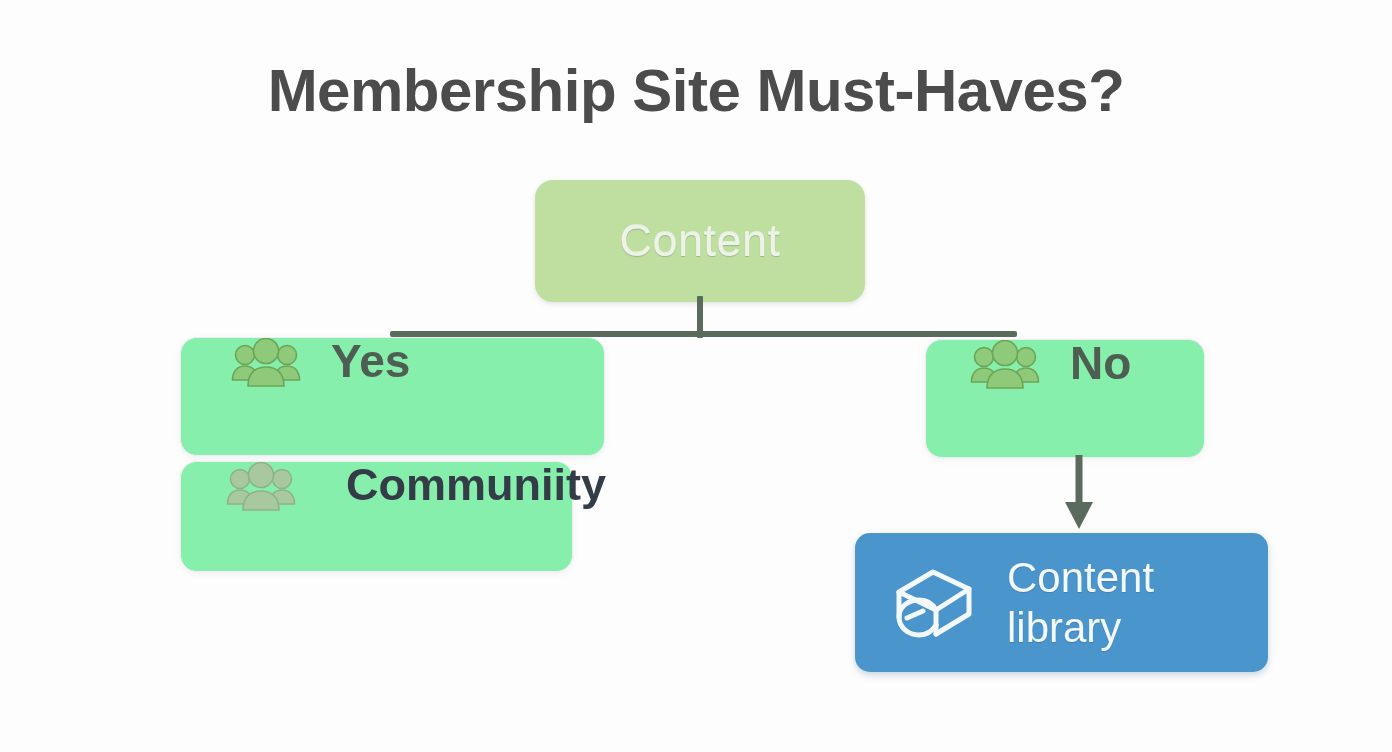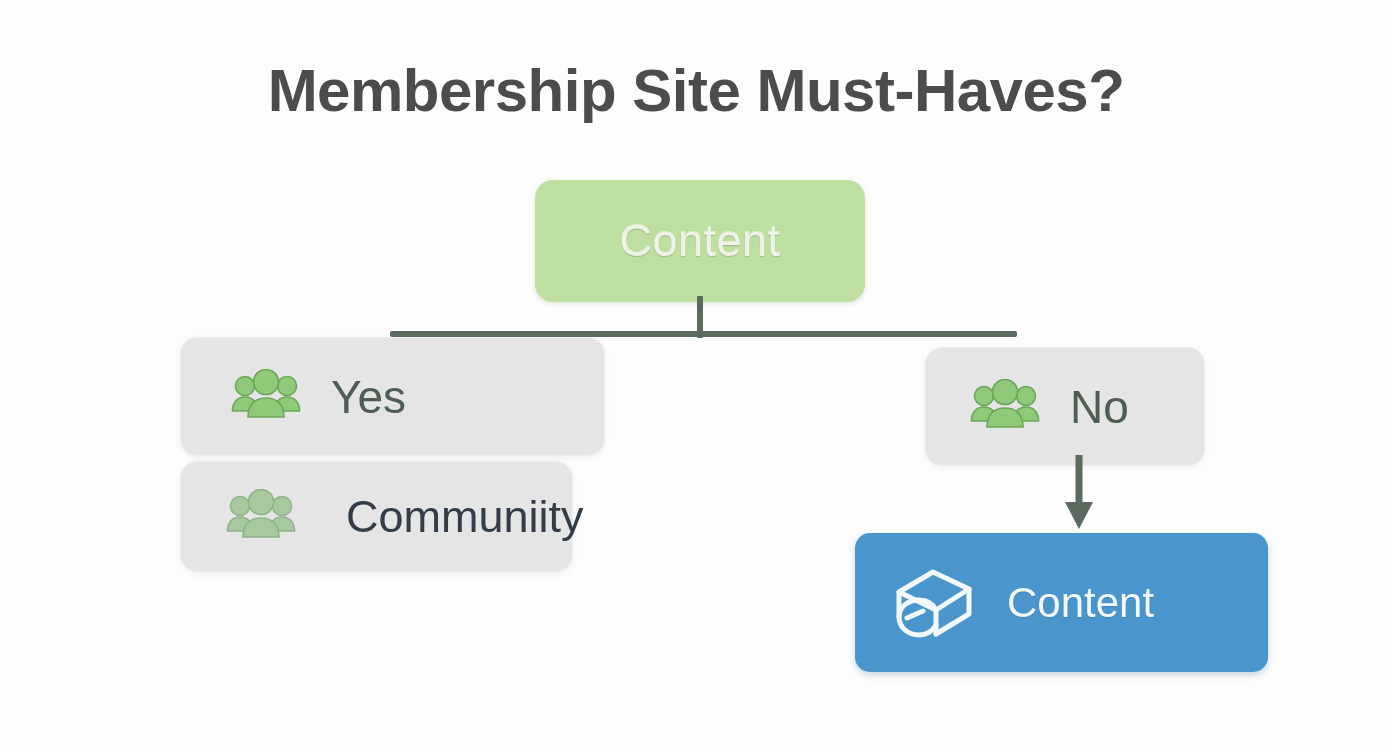--- a/index.html
+++ b/index.html
@@ -81,45 +81,46 @@
     position: absolute;
     left: 1063px;
     top: 455px;
     width: 32px;
     height: 80px;
   }
 
   
   .card {
     position: absolute;
-    background: #e5e5e5;
+    background: #86efac;
     border: 1.5px solid #eceef2;
     border-radius: 17px;
     box-shadow: 0 2px 6px rgba(150,155,170,0.13);
     display: flex;
-    align-items: center;
+    align-items: flex-start;
     box-sizing: border-box;
+    font-weight: bold;
   }
   .card-yes {
     left: 180px;
     top: 337px;
     width: 425px;
     height: 119px;
     padding-left: 48px;
   }
   .card-community {
     left: 180px;
     top: 461px;
     width: 393px;
     height: 111px;
     padding-left: 43px;
   }
   .card-no {
     left: 925px;
-    top: 347px;
+    top: 339px;
     width: 280px;
     height: 119px;
     padding-left: 42px;
   }
 
   .people-icon {
     flex: 0 0 auto;
     display: block;
   }
   .card-label {
@@ -234,16 +235,17 @@
         <path d="M12 30 L46 10 L82 27 L49 48 Z"></path>
         <path d="M49 48 L49 72"></path>
         <path d="M82 27 L82 52 L49 72"></path>
         <path d="M12 30 L12 55 C12 66 22 73 32 73 C40 73 46 68 49 63"></path>
         <path d="M12 55 C12 44 22 38 32 38 C40 38 46 42 49 48"></path>
         <path d="M20 56 L36 49"></path>
       </g>
     </svg>
     <div class="leaf-label">
       <span>Content</span>
+      <span>library</span>
     </div>
   </div>
 
 </div>
 
 </body></html>

